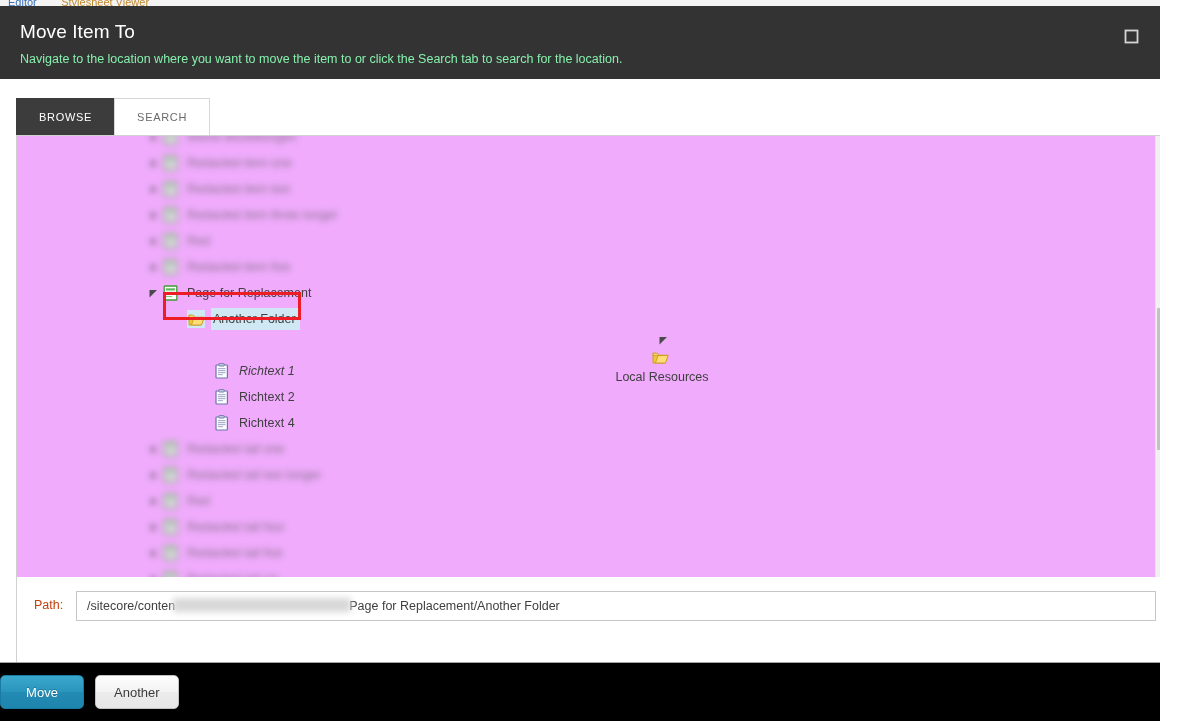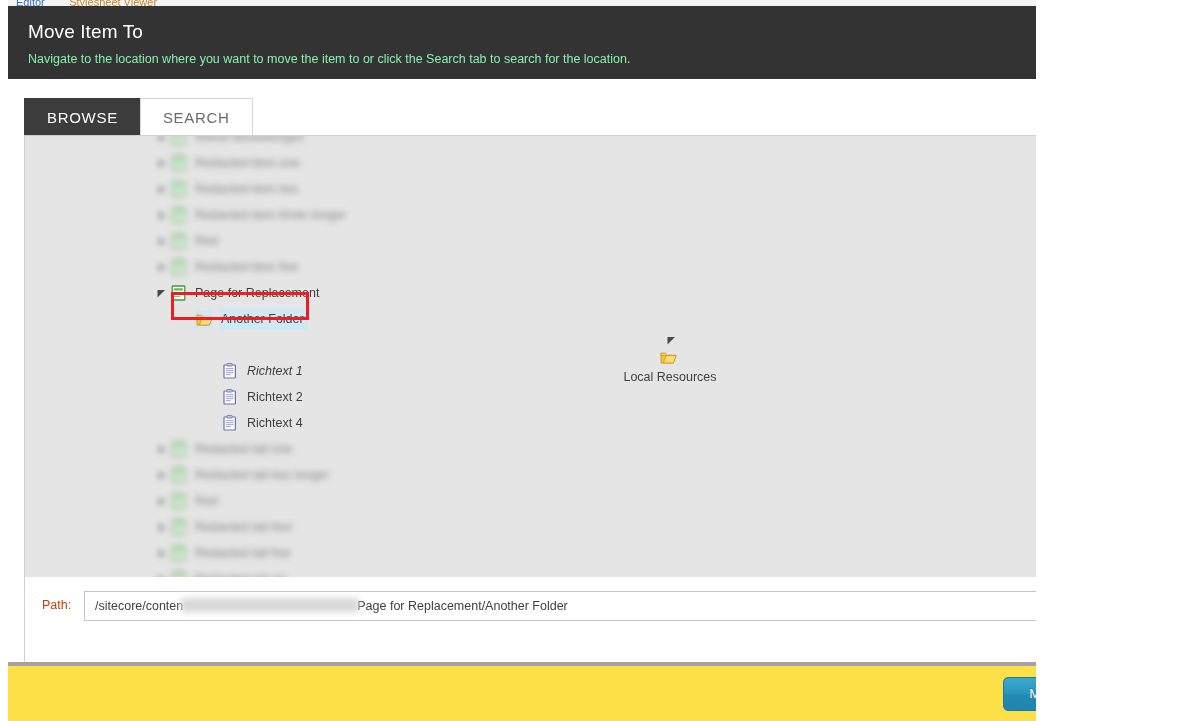--- a/index.html
+++ b/index.html
@@ -9,25 +9,24 @@
     width: 1200px;
     height: 721px;
     overflow: hidden;
     background: #fff;
     font-family: "Liberation Sans", sans-serif;
     -webkit-font-smoothing: antialiased;
   }
 
   #app {
     position: relative;
-    width: 1028px;
+    width: 1160px;
     height: 721px;
     background: #ffffff;
     overflow: hidden;
-    margin-left: 8px;
   }
 
   
   .bg-strip {
     position: absolute;
     left: 0; top: 0;
     width: 1200px;
     height: 8px;
     background: #f4f4f4;
     overflow: hidden;
@@ -113,21 +112,21 @@
     left: 16px;
     top: 19px;
     display: flex;
     align-items: flex-end;
     z-index: 3;
   }
   .tab {
     height: 37px;
     line-height: 37px;
     padding: 0 22px;
-    font-size: 15px;
+    font-size: 11px;
     letter-spacing: 0.7px;
     box-sizing: border-box;
     cursor: pointer;
     user-select: none;
     background: #ffffff;
     color: #6b6b6b;
     border: 1px solid #d7d7d7;
     border-bottom: none;
     margin-left: -1px;
   }
@@ -151,21 +150,21 @@
     background: #ffffff;
   }
 
   
   .tree-viewport {
     position: absolute;
     left: 0; top: 0;
     width: 1138px;
     height: 441px;
     overflow: hidden;
-    background: #e5e5e5;
+    background: #f0abfc;
   }
   .tree {
     position: relative;
     padding: 0;
     margin: 0;
     list-style: none;
     font-size: 12.5px;
     color: #3a3a3a;
   }
   .tree-row {
@@ -299,25 +298,24 @@
     background: #d8d8d8;
     vertical-align: -2px;
     filter: blur(3px);
     margin: 0 -2px;
   }
 
   
   .dlg-footer {
     flex: 0 0 auto;
     height: 59px;
-    background: #fde047;
-    border-top: 4px solid #a3a3a3;
+    background: #000000;
+    border-top: 1px solid #a3a3a3;
     display: flex;
     align-items: center;
-    justify-content: flex-end;
     padding-right: 26px;
     gap: 11px;
     box-sizing: border-box;
   }
   .btn {
     font-family: "Liberation Sans", sans-serif;
     font-size: 13px;
     border-radius: 5px;
     cursor: pointer;
     box-sizing: border-box;

